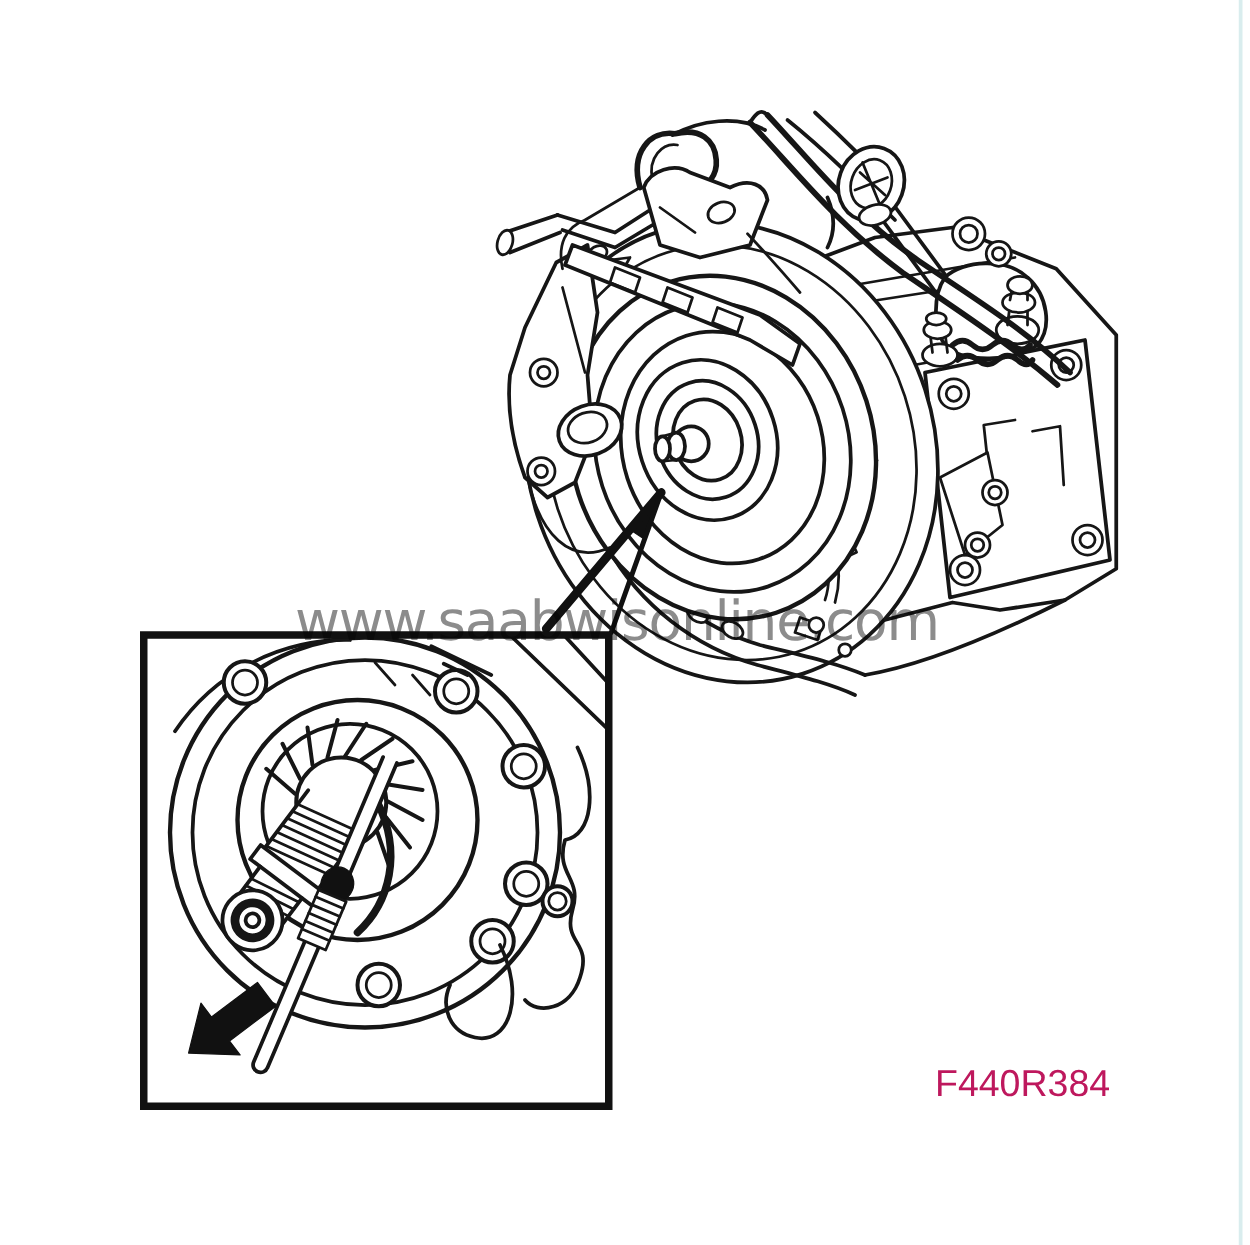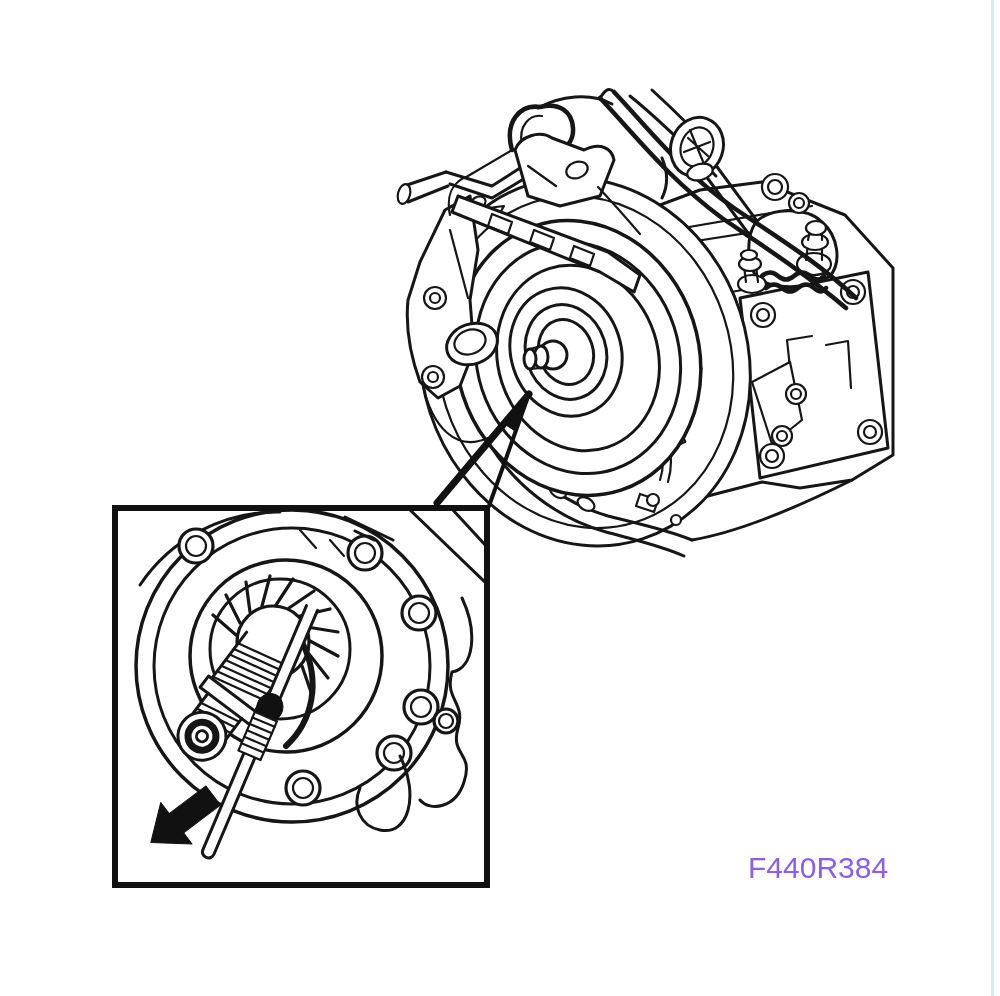--- a/index.html
+++ b/index.html
@@ -2,21 +2,21 @@
 <html><head>
 <meta charset="utf-8">
 <style>
   html,body{margin:0;padding:0;background:#fff;}
   #stage{position:relative;width:1000px;height:996px;background:#ffffff;overflow:hidden;
          font-family:"DejaVu Sans",sans-serif;}
   #art{position:absolute;left:0;top:0;width:1000px;height:996px;}
   .watermark{position:absolute;left:236px;top:472px;font-size:44px;letter-spacing:-1px;
              color:#8c8c8c;mix-blend-mode:multiply;white-space:nowrap;pointer-events:none;
              font-family:"DejaVu Sans",sans-serif;}
-  .figcode{position:absolute;left:748px;top:851px;font-size:30px;color:#8b5cf6;
+  .figcode{position:absolute;left:748px;top:851px;font-size:30px;color:#be185d;
            font-family:"Liberation Sans",sans-serif;}
   .edge-line{position:absolute;left:991px;top:0;width:3px;height:996px;background:#d9edee;}
   svg *{vector-effect:none;}
   .ln{fill:none;stroke:#161616;stroke-width:3;stroke-linecap:round;stroke-linejoin:round;}
   .lnw{fill:#ffffff;stroke:#161616;stroke-width:3;stroke-linejoin:round;}
   .thick{stroke-width:4.5;}
   .thin{stroke-width:2.2;}
   .blk{fill:#111111;stroke:#111111;stroke-linejoin:round;}
 </style>
 </head>
@@ -259,18 +259,19 @@
 
       <g transform="translate(186,816) rotate(143)">
         <polygon class="blk" points="44,0 12,26 12,12 -34,12 -34,-12 12,-12 12,-26"></polygon>
       </g>
     </g>
 
     <rect x="115" y="508" width="372" height="377" fill="none" stroke="#111111" stroke-width="6"></rect>
   </g>
 </svg>
 
+<div class="watermark">www.saabwisonline.com</div>
 
 <div class="figcode">F440R384</div>
 
 <div class="edge-line"></div>
 
 </div>
 
 </body></html>

